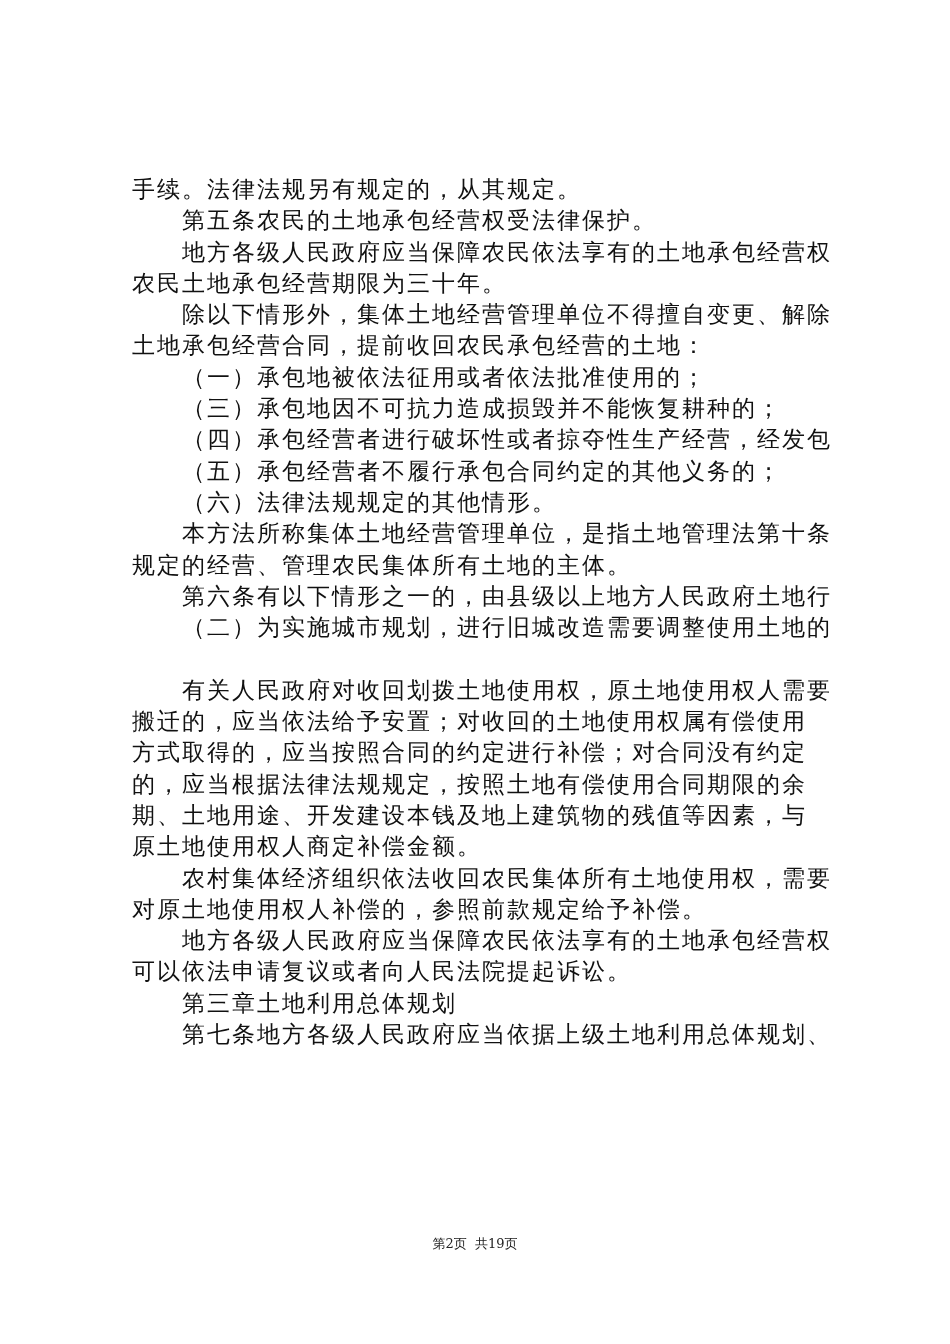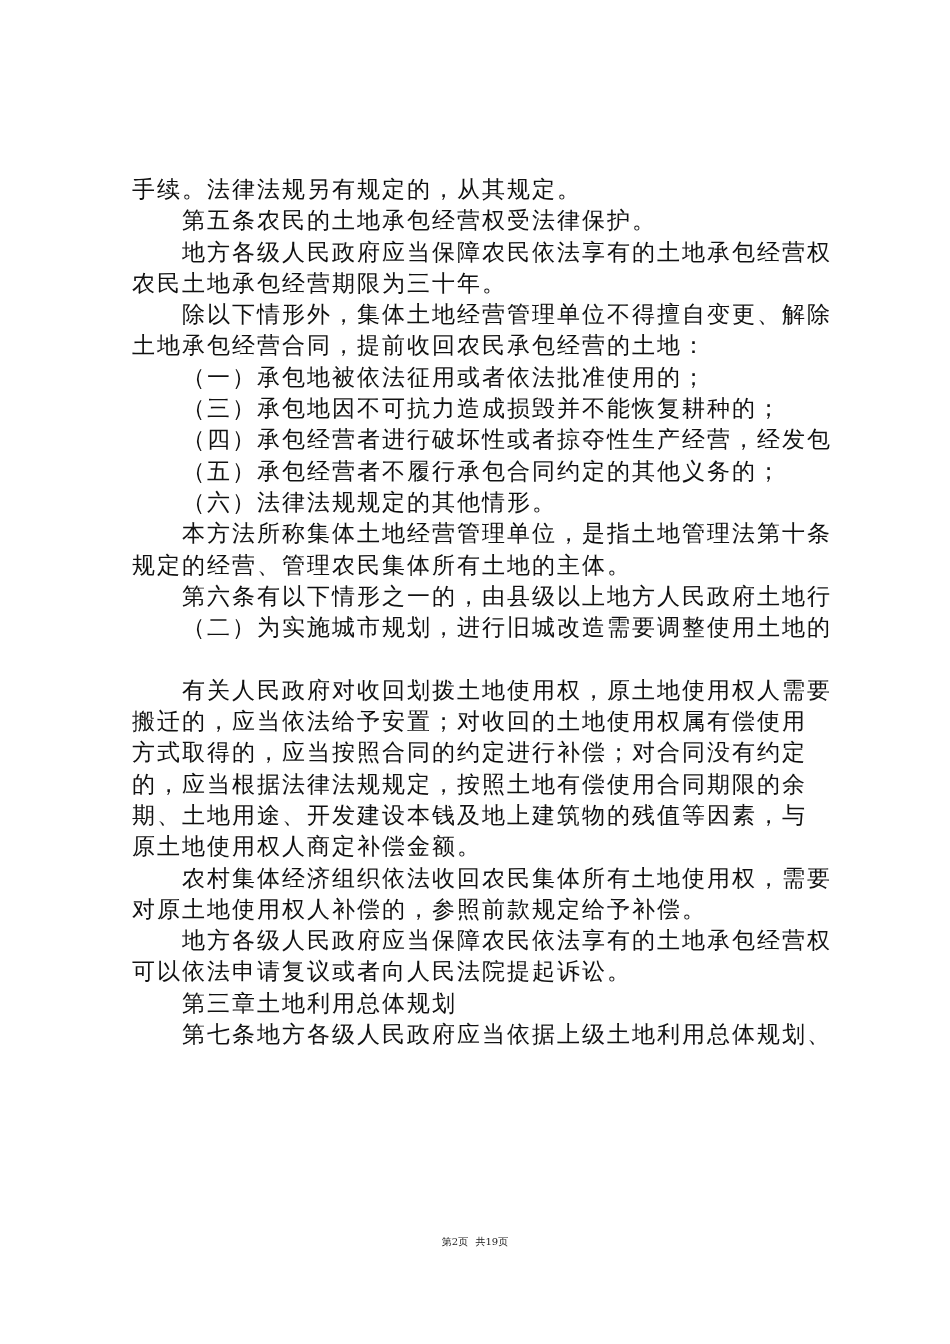--- a/index.html
+++ b/index.html
@@ -29,21 +29,21 @@
     white-space: nowrap;
   }
   .indent { padding-left: 50px; }
   .gap { height: 31.3px; }
   .footer {
     position: absolute;
     left: 0;
     width: 950px;
     top: 1235px;
     text-align: center;
-    font-size: 10px;
+    font-size: 13px;
     font-family: "DejaVu Serif", "Liberation Serif", serif;
     color: #222222;
   }
   .footer span { margin: 0 2px; }
 </style>
 </head>
 <body>
 
 <div class="page">
   <div class="line">手续。法律法规另有规定的，从其规定。</div>

